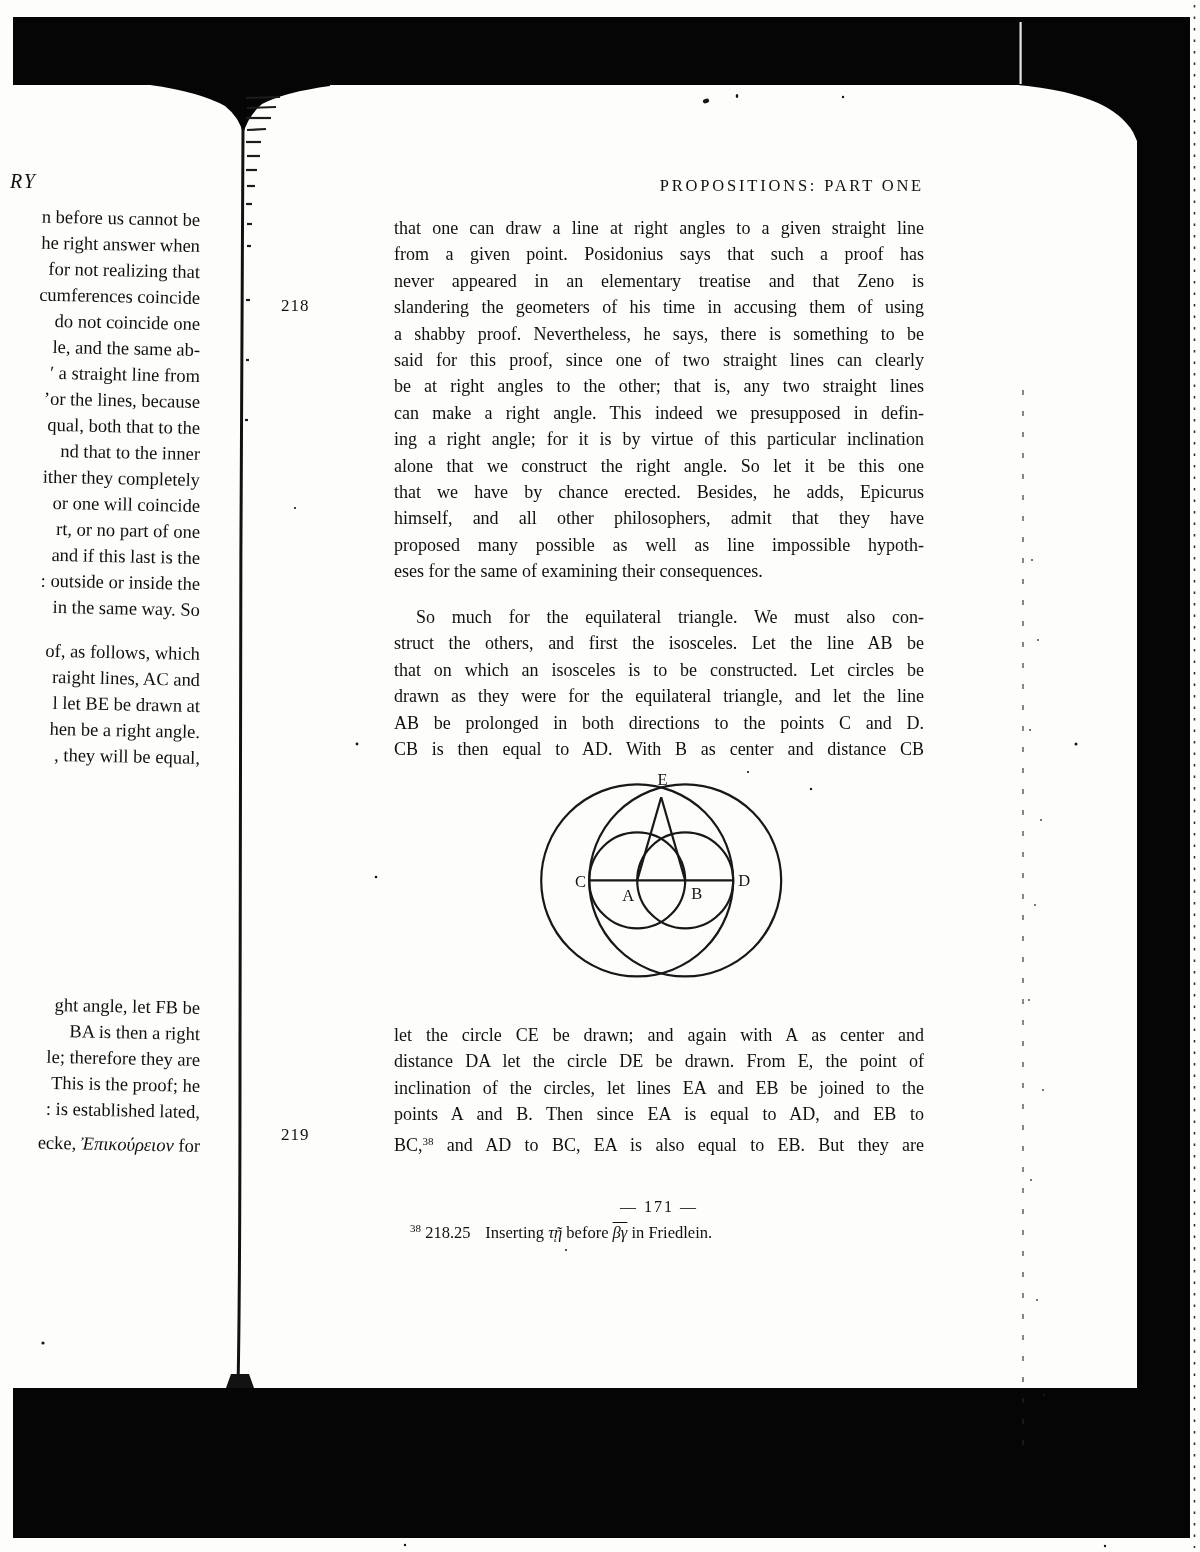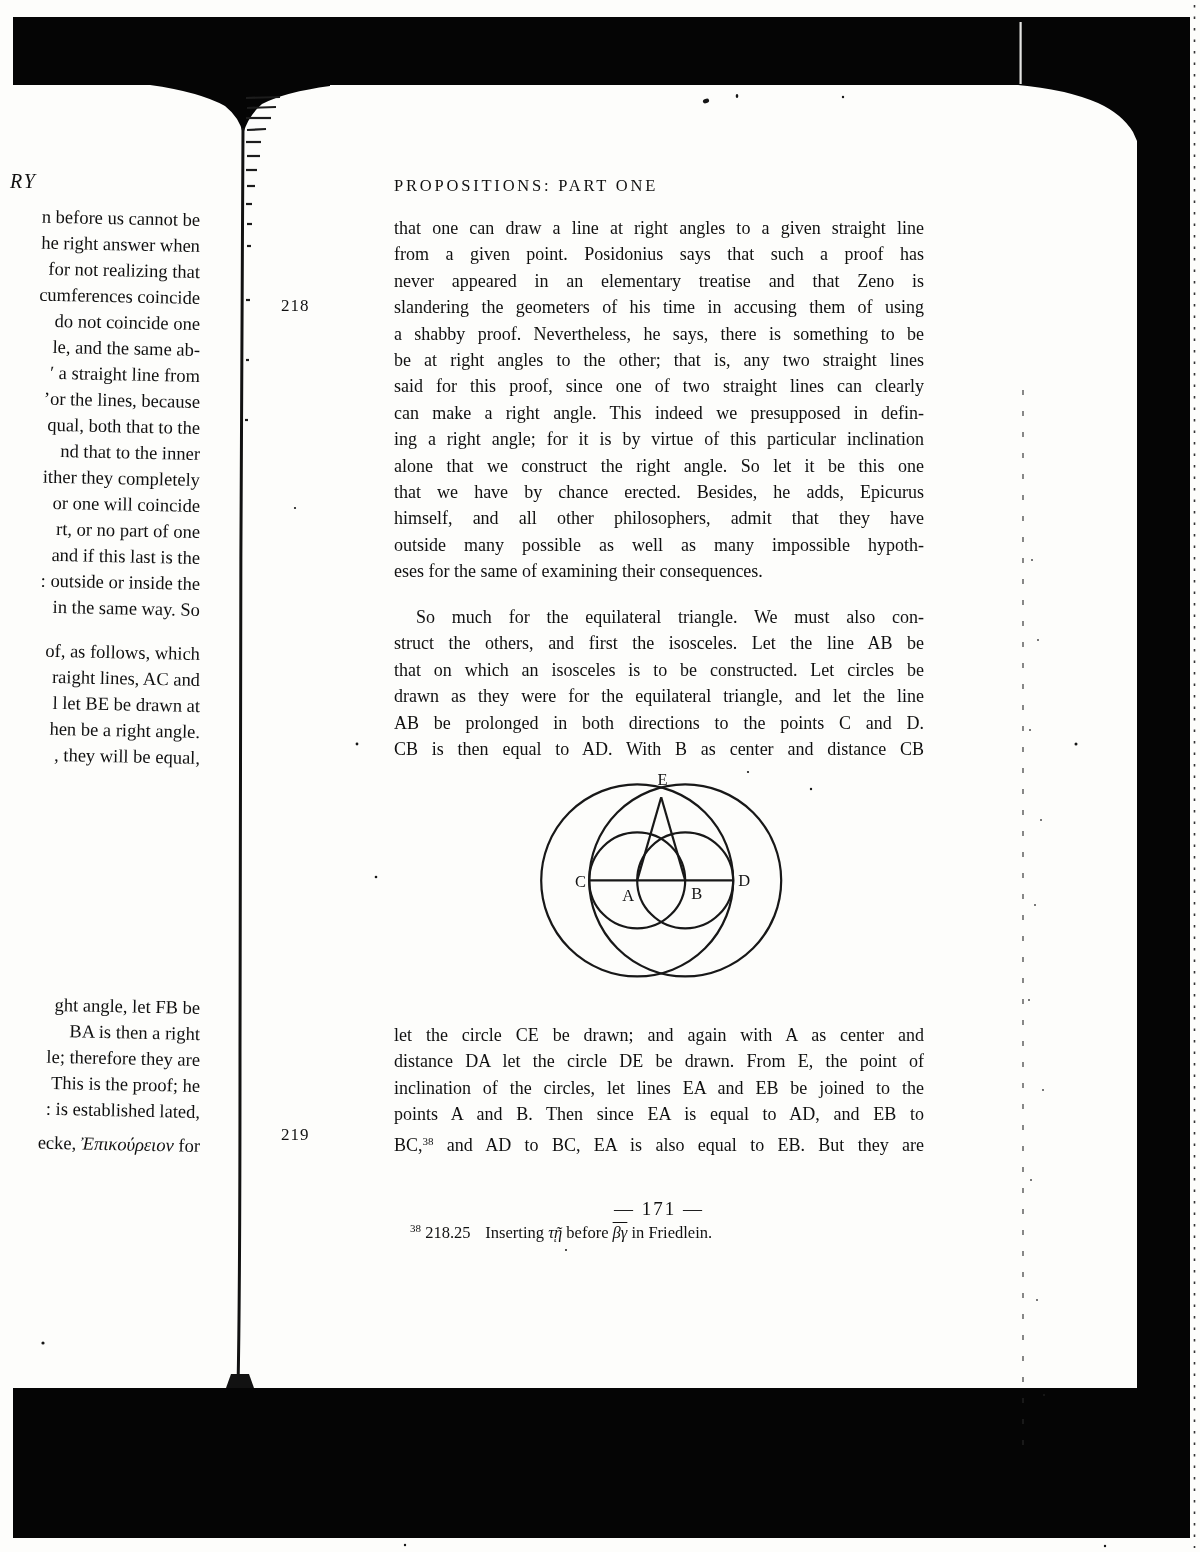--- a/index.html
+++ b/index.html
@@ -21,21 +21,21 @@
   }
   .left-head {
     position:absolute; left:10px; top:170px;
     font-style:italic; font-size:20px; letter-spacing:2px;
   }
   .greek { font-style:italic; }
 
   
   .rp-head {
     position:absolute; left:394px; top:176px; width:530px;
-    text-align:left; font-size:16.5px; letter-spacing:2.8px;
+    text-align:right; font-size:16.5px; letter-spacing:2.8px;
   }
   .margin-num { position:absolute; left:281px; font-size:17px; letter-spacing:1px; }
   .mn-top { top:296px; }
   .mn-bottom { top:1125px; }
 
   .para { position:absolute; left:394px; width:530px; }
   .p1 { top:215px; } .p2 { top:604px; } .p3 { top:1022px; }
   .jline {
     height:26.4px; line-height:26.4px; font-size:18px;
     text-align:justify; text-align-last:justify;
@@ -49,21 +49,21 @@
 
   .footnote {
     position:absolute; left:410px; top:1217px; width:524px;
     font-size:16.5px; line-height:22px;
   }
   .footnote .fn-ins { margin-left:0.9em; }
   .ovl { text-decoration:overline; font-style:italic; }
 
   .page-number {
     position:absolute; left:394px; top:1198px; width:530px;
-    text-align:center; font-size:19px; letter-spacing:2px;
+    text-align:center; font-size:16px; letter-spacing:2px;
   }
 </style>
 </head>
 <body>
 
 <div class="page">
 
   <svg class="artifacts" width="1200" height="1552" viewBox="0 0 1200 1552" aria-hidden="true">
     <g>
       <rect x="13" y="17" width="1177" height="68" fill="#050505"></rect>
@@ -180,28 +180,28 @@
 
     <div class="margin-num mn-top">218</div>
     <div class="margin-num mn-bottom">219</div>
 
     <div class="para p1">
         <div class="jline">that one can draw a line at right angles to a given straight line</div>
         <div class="jline">from a given point. Posidonius says that such a proof has</div>
         <div class="jline">never appeared in an elementary treatise and that Zeno is</div>
         <div class="jline">slandering the geometers of his time in accusing them of using</div>
         <div class="jline">a shabby proof. Nevertheless, he says, there is something to be</div>
+        <div class="jline">said for this proof, since one of two straight lines can clearly</div>
         <div class="jline">be at right angles to the other; that is, any two straight lines</div>
-        <div class="jline">said for this proof, since one of two straight lines can clearly</div>
         <div class="jline">can make a right angle. This indeed we presupposed in defin-</div>
         <div class="jline">ing a right angle; for it is by virtue of this particular inclination</div>
         <div class="jline">alone that we construct the right angle. So let it be this one</div>
         <div class="jline">that we have by chance erected. Besides, he adds, Epicurus</div>
         <div class="jline">himself, and all other philosophers, admit that they have</div>
-        <div class="jline">outside many possible as well as many impossible hypoth-</div>
+        <div class="jline">proposed many possible as well as line impossible hypoth-</div>
         <div class="jline">eses for the same of examining their consequences.</div>
       </div>
 
     <div class="para p2">
         <div class="jline">So much for the equilateral triangle. We must also con-</div>
         <div class="jline">struct the others, and first the isosceles. Let the line AB be</div>
         <div class="jline">that on which an isosceles is to be constructed. Let circles be</div>
         <div class="jline">drawn as they were for the equilateral triangle, and let the line</div>
         <div class="jline">AB be prolonged in both directions to the points C and D.</div>
         <div class="jline">CB is then equal to AD. With B as center and distance CB</div>

